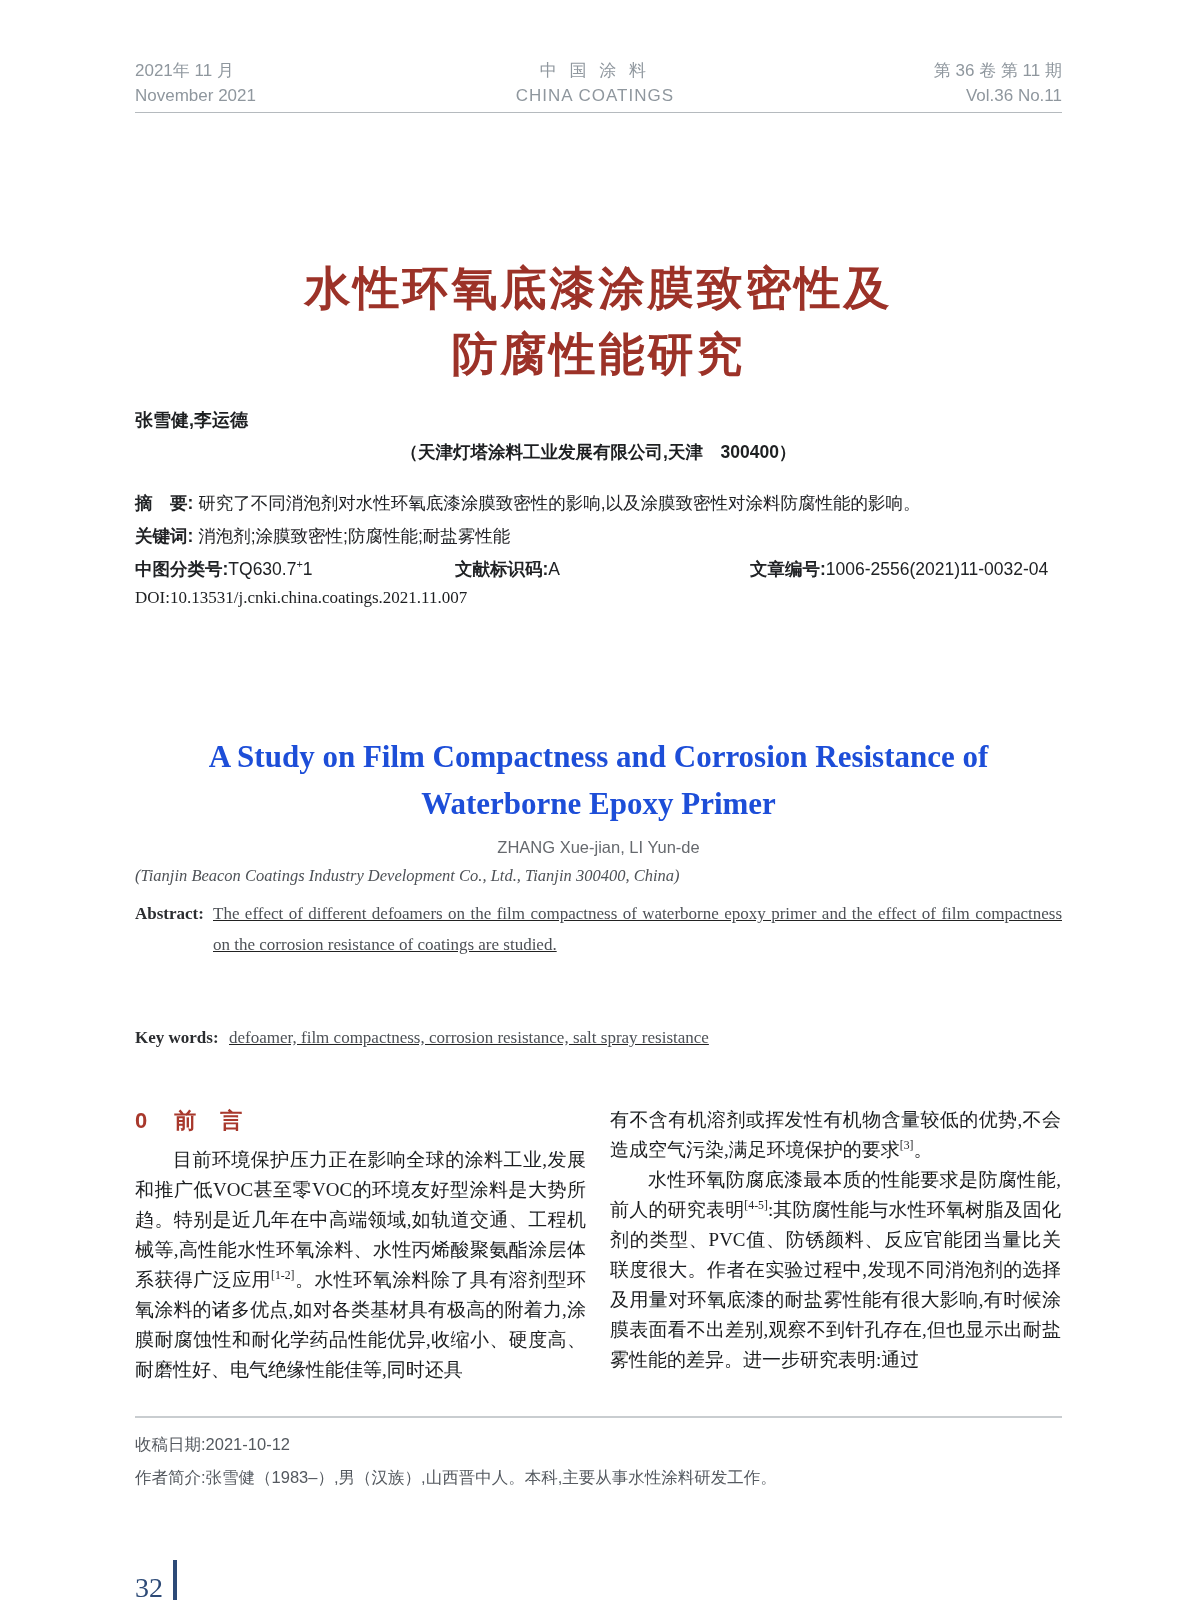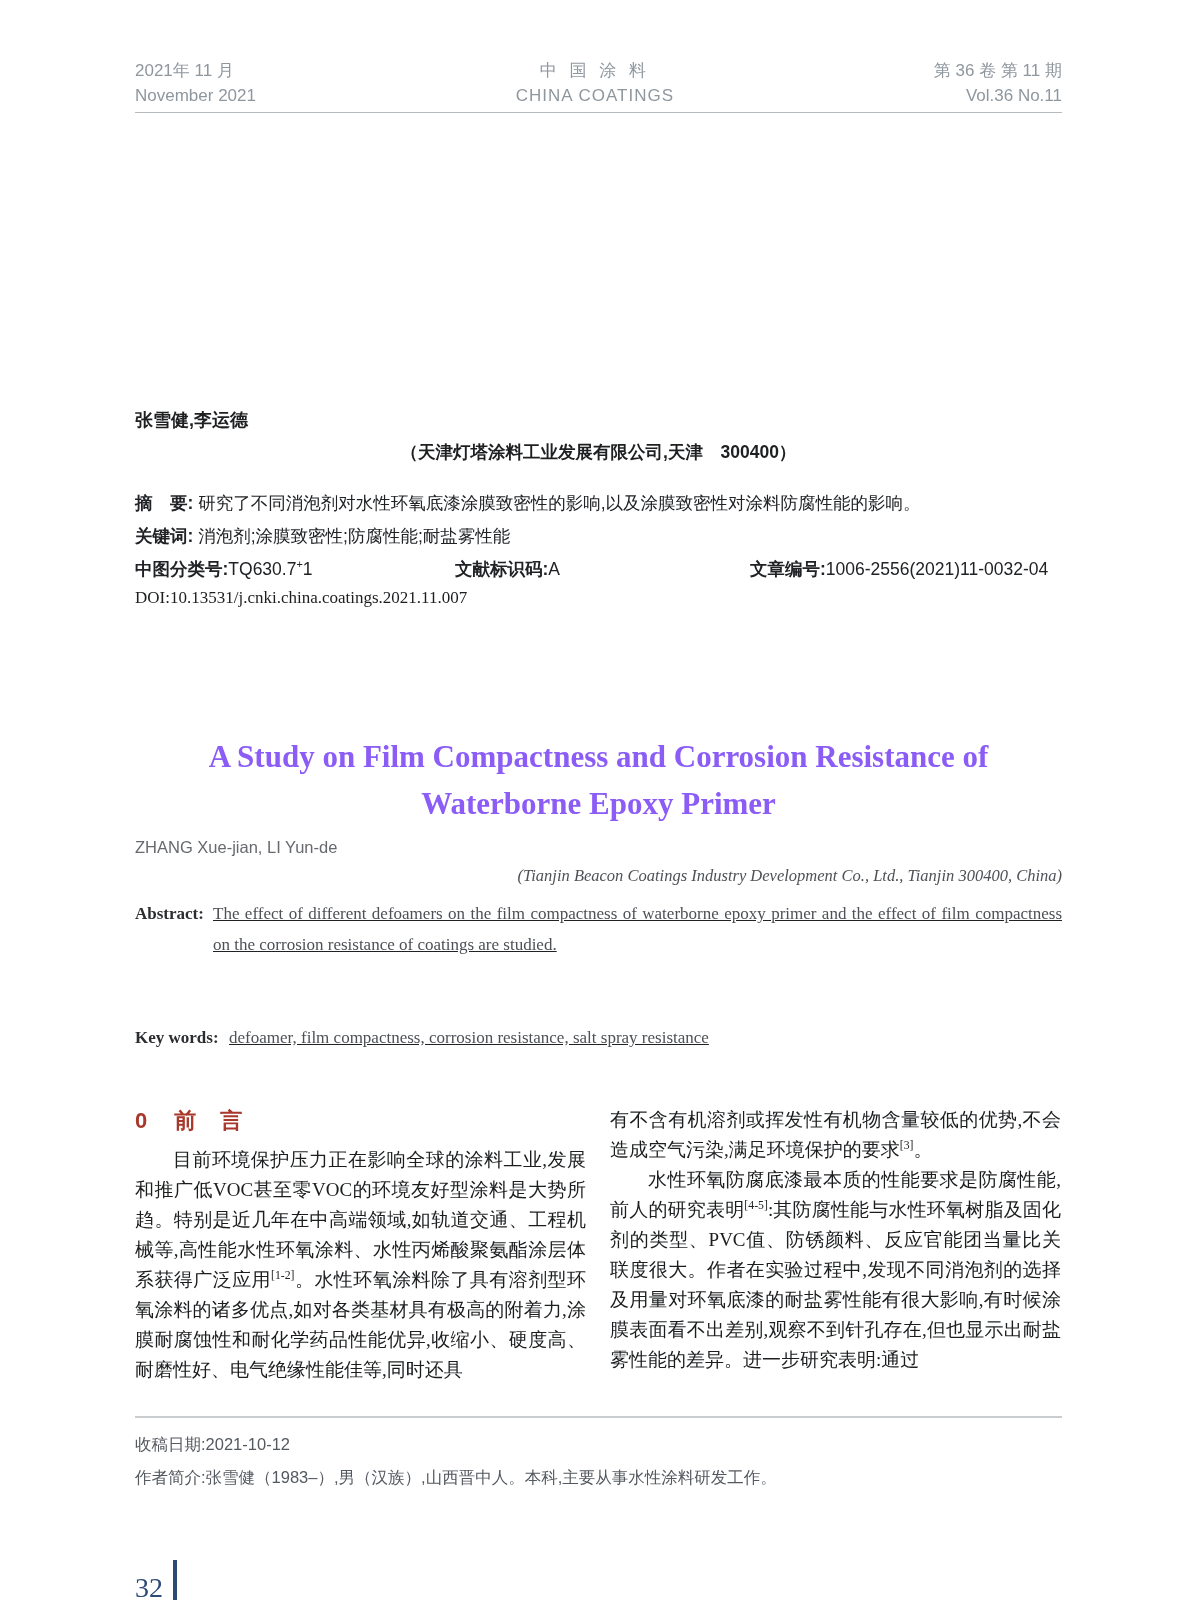--- a/index.html
+++ b/index.html
@@ -39,25 +39,25 @@
   .meta-keywords{top:523px;}
   .meta-codes{top:556px;height:26px;}
   .meta-codes .clc{position:absolute;left:0;}
   .meta-codes .doccode{position:absolute;left:320px;}
   .meta-codes .articleid{position:absolute;left:615px;}
   .meta-row b{font-weight:bold;}
   .doi-line{top:588px;font-family:"Liberation Serif","DejaVu Serif",serif;font-size:17px;color:#1c1e20;}
   sup{font-size:0.62em;vertical-align:super;line-height:0;}
 
   
-  .title-en{top:733px;text-align:center;color:#8b5cf6;font-weight:bold;
+  .title-en{top:733px;text-align:center;color:#1d4ed8;font-weight:bold;
     font-size:31px;line-height:47px;font-family:"Liberation Serif","DejaVu Serif",serif;}
-  .authors-en{top:838px;text-align:left;font-size:16.5px;color:#66696e;
+  .authors-en{top:838px;text-align:center;font-size:16.5px;color:#66696e;
     font-family:"Liberation Sans","DejaVu Sans",sans-serif;}
-  .affil-en{top:866px;text-align:right;font-size:16.5px;color:#4e5257;font-style:italic;}
+  .affil-en{top:866px;text-align:left;font-size:16.5px;color:#4e5257;font-style:italic;}
 
   
   .hang{position:relative;font-size:17px;line-height:31px;color:#4d5156;text-align:justify;}
   .hang .hlabel{position:absolute;left:0;top:0;font-weight:bold;color:#2b2d30;}
   .abstract-en{top:898px;}
   .abstract-en .htext{display:block;margin-left:78px;}
   .keywords-en{top:960px;}
   .keywords-en .htext{display:block;margin-left:94px;}
 
   
@@ -98,20 +98,24 @@
       <div>中 国 涂 料</div>
       <div style="letter-spacing:1px">CHINA COATINGS</div>
     </div>
     <div class="col right">
       <div>第 36 卷  第 11 期</div>
       <div>Vol.36  No.11</div>
     </div>
   </div>
   <div class="content header-rule"></div>
 
+  <div class="content title-cn">
+    <div>水性环氧底漆涂膜致密性及</div>
+    <div>防腐性能研究</div>
+  </div>
   <div class="content authors-cn">张雪健,李运德</div>
   <div class="content affil-cn">（天津灯塔涂料工业发展有限公司,天津　300400）</div>
 
   <div class="content meta-row meta-abstract">
     <b>摘　要:</b>
     <span>研究了不同消泡剂对水性环氧底漆涂膜致密性的影响,以及涂膜致密性对涂料防腐性能的影响。</span>
   </div>
   <div class="content meta-row meta-keywords">
     <b>关键词:</b>
     <span>消泡剂;涂膜致密性;防腐性能;耐盐雾性能</span>

